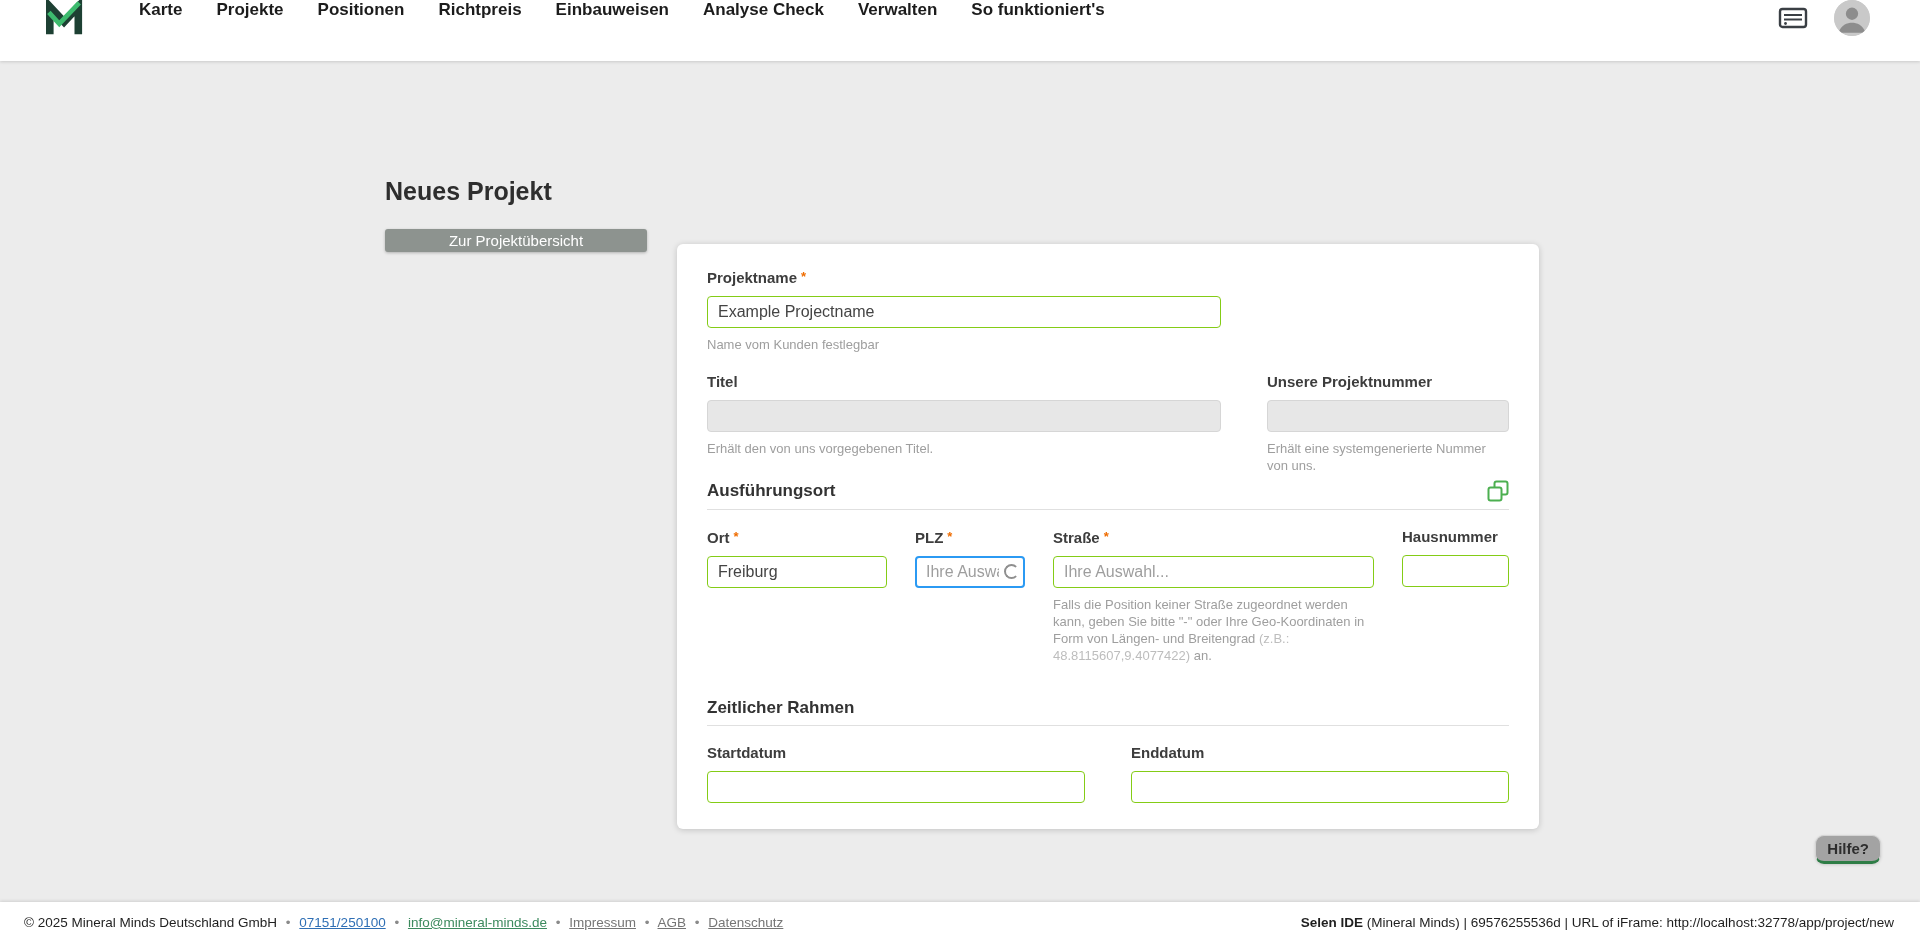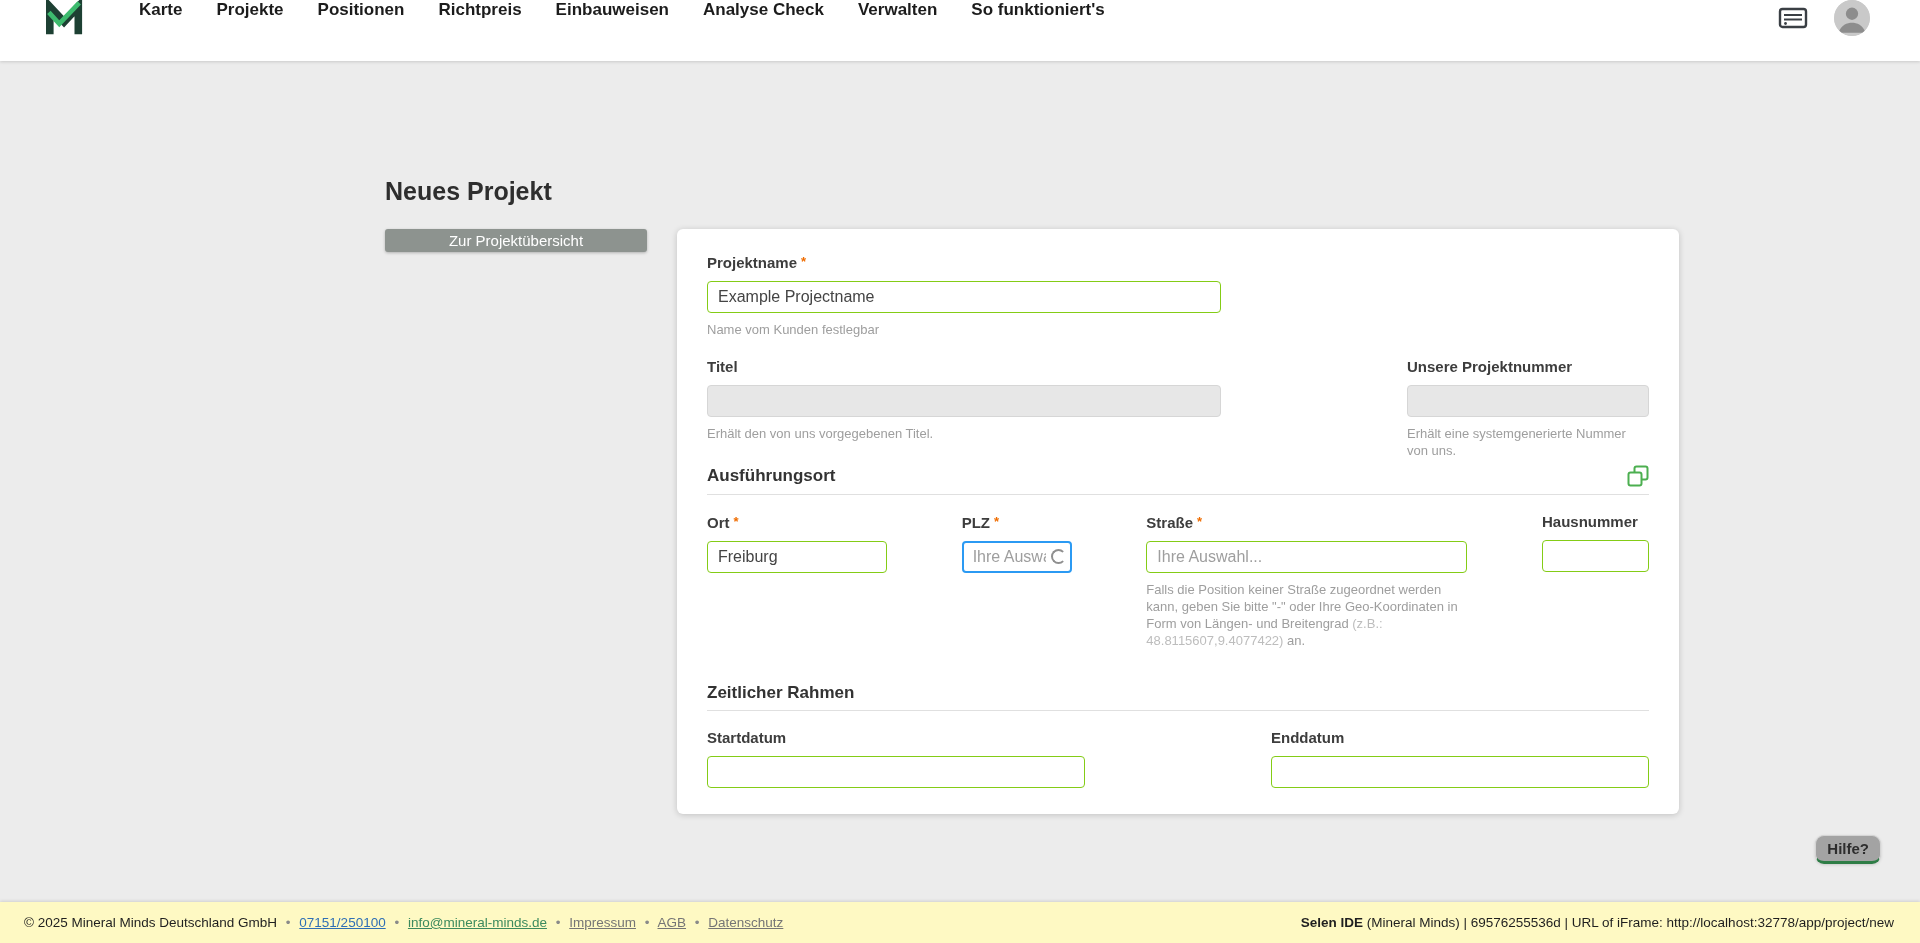--- a/index.html
+++ b/index.html
@@ -35,21 +35,21 @@
   }
   .btn-back {
     position:absolute; left:385px; top:168px; width:262px; height:23px;
     background:#8d938f; color:#ffffff; border:none; border-radius:3px;
     font-family:"Liberation Sans",sans-serif;
     font-size:15px; cursor:pointer; box-shadow:0 1px 3px rgba(0,0,0,.25);
   }
 
   
   .card {
-    position:absolute; left:677px; top:168px; width:1002px;
+    position:absolute; left:677px; top:183px; width:862px;
     background:#ffffff; border-radius:6px;
     box-shadow:0 1px 6px rgba(0,0,0,.18);
     padding:24px 30px 26px 30px;
   }
   .row { display:flex; justify-content:space-between; align-items:flex-start; }
   .row-1 { margin-bottom:20px; }
   .row-2 { margin-bottom:6px; }
   .row-3 { margin-bottom:30px; }
   .row-addr { margin-bottom:34px; }
   .col-a { width:514px; }
@@ -101,21 +101,21 @@
     position:absolute; right:39px; bottom:79px; z-index:30;
     background:#a3a3a3; border:1px solid #d5d5d5; border-bottom:3px solid #2e7d46;
     border-radius:9px; padding:4px 11px; font-size:15px; font-weight:700;
     color:#2d2d2d; cursor:pointer; font-family:"Liberation Sans",sans-serif;
     box-shadow:0 1px 3px rgba(0,0,0,.15);
   }
 
   
   .footer {
     position:absolute; left:0; right:0; bottom:0; height:41px;
-    background:#fef9c3; box-shadow:0 -1px 3px rgba(0,0,0,.12);
+    background:#ffffff; box-shadow:0 -1px 3px rgba(0,0,0,.12);
     display:flex; align-items:center; justify-content:space-between;
     padding:0 26px 0 24px; font-size:13.5px; color:#1f1f1f; z-index:25;
   }
   .f-left, .f-right { white-space:nowrap; }
   .sep { color:#8a8a8a; margin:0 5px; }
   .flink { cursor:pointer; text-decoration:underline; }
   .flink.phone { color:#2f6fb5; }
   .flink.email { color:#3c8a5e; }
   .flink.gray { color:#757575; }
   .f-user { font-weight:700; }

